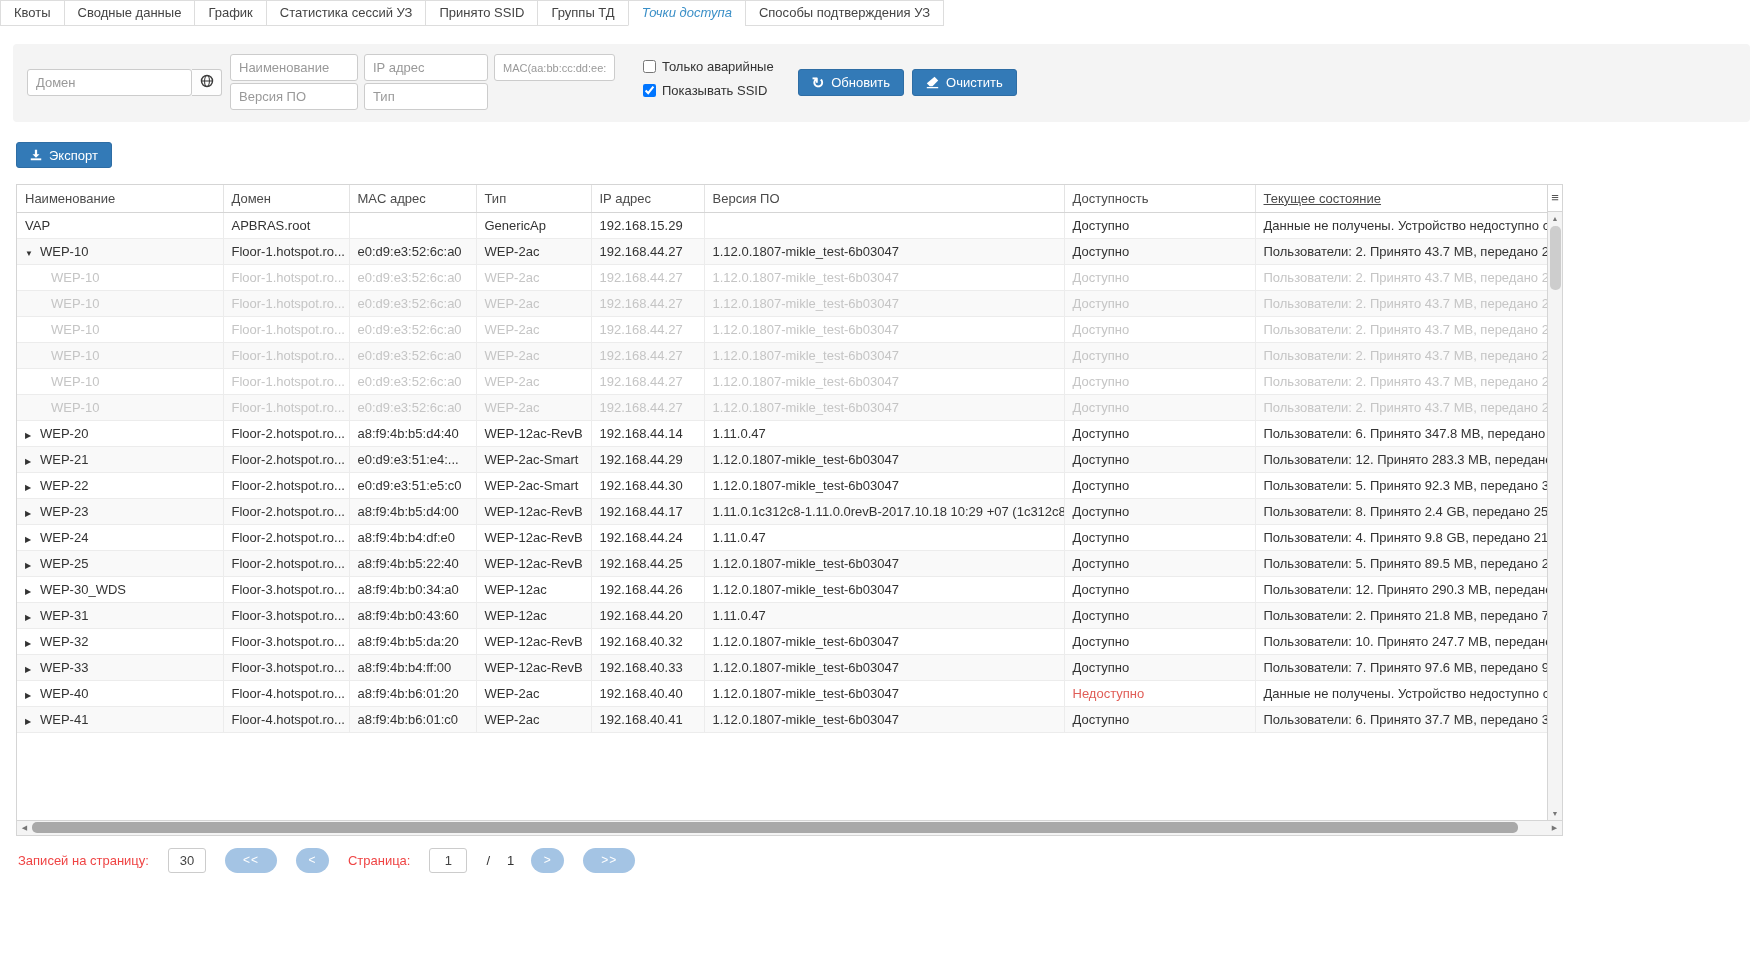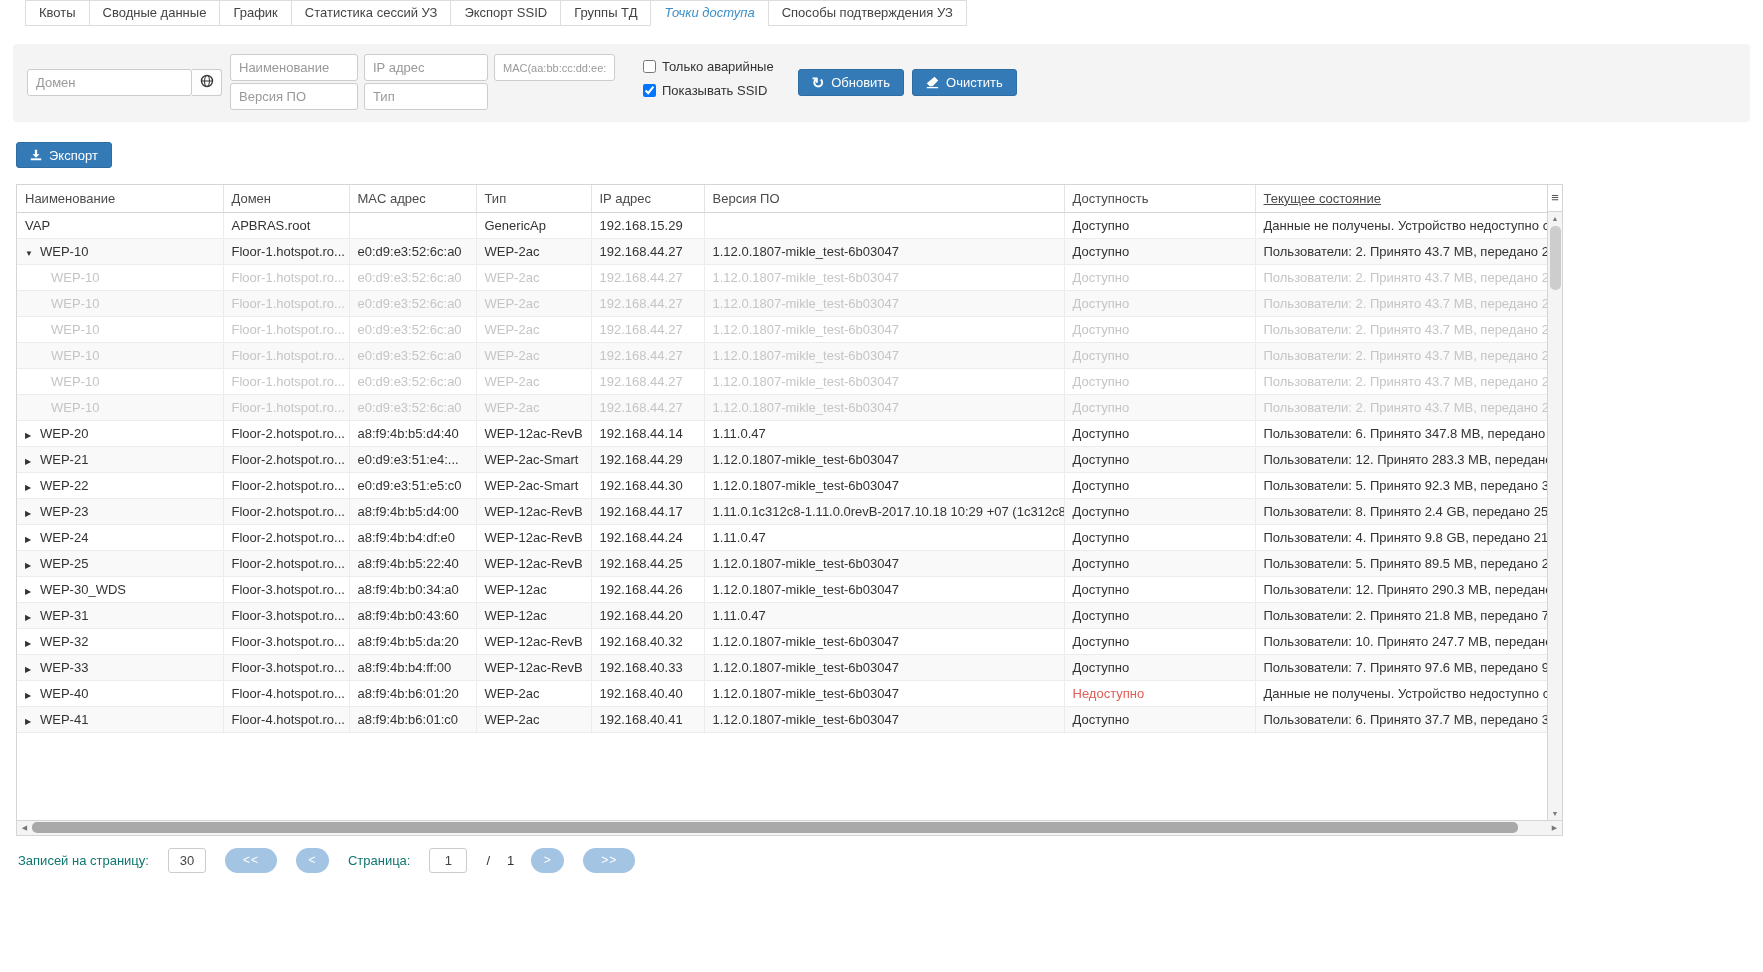--- a/index.html
+++ b/index.html
@@ -5,21 +5,21 @@
   * { box-sizing: border-box; margin: 0; padding: 0; }
   html, body { width: 1763px; height: 972px; overflow: hidden; }
   body {
     font-family: "Liberation Sans", sans-serif;
     font-size: 13px;
     color: #333;
     background: #fff;
   }
 
   
-  .tabbar { display: inline-flex; margin: 0; padding-left: 25px; }
+  .tabbar { display: inline-flex; margin: 0; }
   .tab {
     padding: 4px 13px 5px;
     border: 1px solid #ddd;
     margin-right: -1px;
     background: #fff;
     color: #444;
     white-space: nowrap;
     cursor: pointer;
   }
   .tab.active { color: #3a8fc7; border-bottom-color: #fff; font-style: italic; }
@@ -147,21 +147,21 @@
   .vs-track { flex: 1; }
 
   
   .hscroll { height: 15px; background: #f4f4f4; border-top: 1px solid #d5d5d5; display: flex; align-items: center; }
   .hs-arrow { width: 15px; font-size: 7px; color: #777; text-align: center; cursor: pointer; }
   .hs-thumb { height: 11px; width: 1486px; background: #a9a9a9; border-radius: 5px; cursor: pointer; }
   .hs-gap { flex: 1; }
 
   
   .pager { margin: 12px 0 0 18px; display: flex; align-items: center; }
-  .pager .lbl { color: #0f766e; white-space: nowrap; }
+  .pager .lbl { color: #ef4444; white-space: nowrap; }
   .pager input {
     width: 38px; height: 25px;
     border: 1px solid #ccc; border-radius: 3px;
     text-align: center; font-family: inherit; font-size: 13px; color: #444;
     margin: 0 19px 0 19px;
     outline: none;
   }
   .pill {
     height: 25px;
     border: none;
@@ -182,21 +182,21 @@
 <body>
 
 
 
 
 <div class="tabbar">
     <div class="tab">Квоты</div>
     <div class="tab">Сводные данные</div>
     <div class="tab">График</div>
     <div class="tab">Статистика сессий УЗ</div>
-    <div class="tab">Экспорт SSID</div>
+    <div class="tab">Принято SSID</div>
     <div class="tab">Группы ТД</div>
     <div class="tab active">Точки доступа</div>
     <div class="tab">Способы подтверждения УЗ</div>
   </div>
 
 
 <div class="filter-panel">
   <div class="fcol center">
     <div class="input-group">
       <input type="text" class="w-domain" placeholder="Домен" style="">

